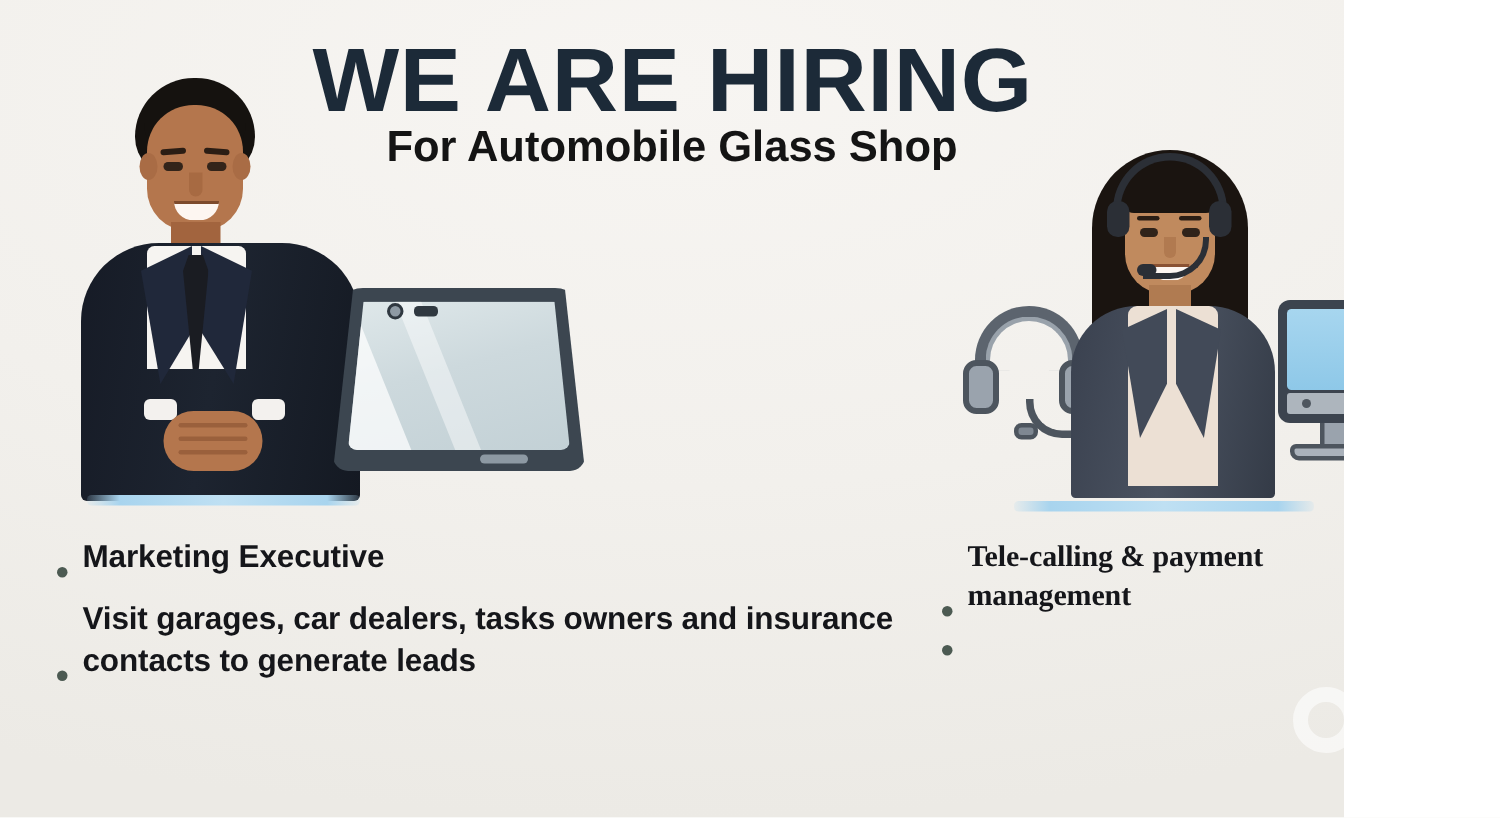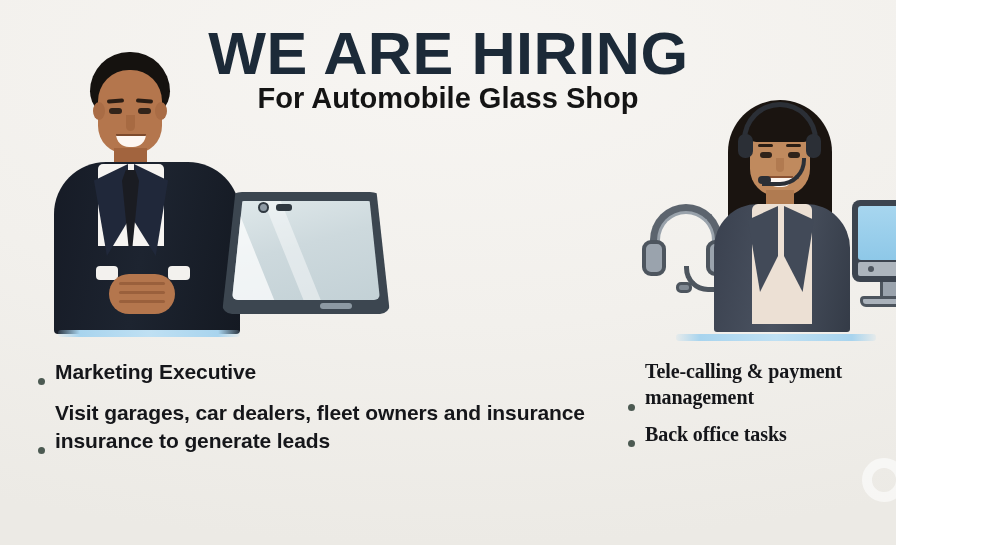--- a/index.html
+++ b/index.html
@@ -413,32 +413,31 @@
   <div class="ground ground-left"></div>
   <div class="ground ground-right"></div>
 
   <div class="col col-left">
     <div class="bullet">
       <span class="dot"></span>
       <span class="btext">Marketing Executive</span>
     </div>
     <div class="bullet">
       <span class="dot"></span>
-      <span class="btext">Visit garages, car dealers, fleet owners and insurance insurance to generate leads</span>
+      <span class="btext">Visit garages, car dealers, tasks owners and insurance contacts to generate leads</span>
     </div>
   </div>
 
   <div class="col col-right">
     <div class="bullet">
       <span class="dot"></span>
       <span class="btext">Tele-calling &amp; payment management</span>
     </div>
     <div class="bullet">
       <span class="dot"></span>
-      <span class="btext">Back office tasks</span>
     </div>
   </div>
 
   <div class="olx">
     <div class="olx-o"></div>
     <div class="olx-l"></div>
     <div class="olx-x"></div>
     <div class="olx-india">INDIA</div>
   </div>
 </div>

